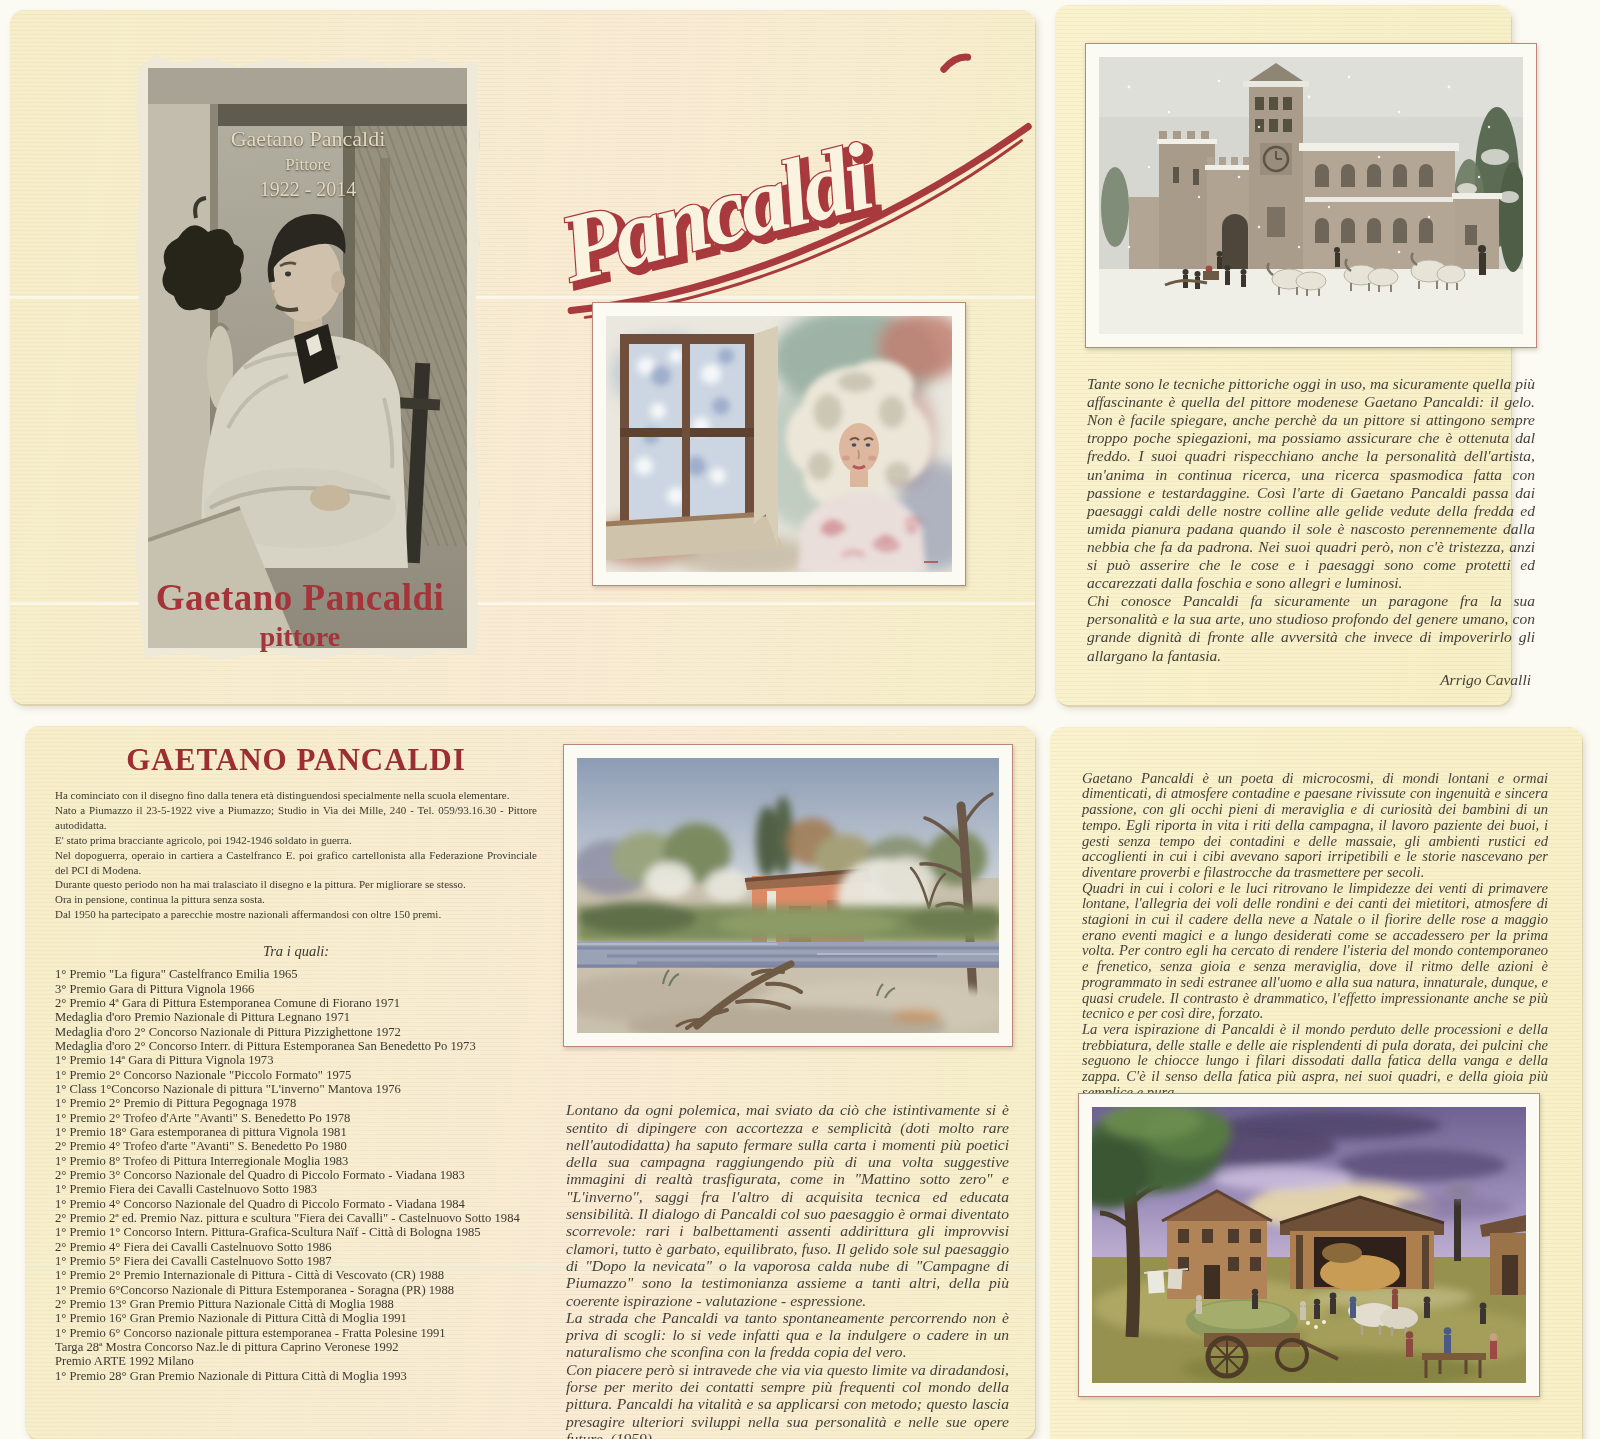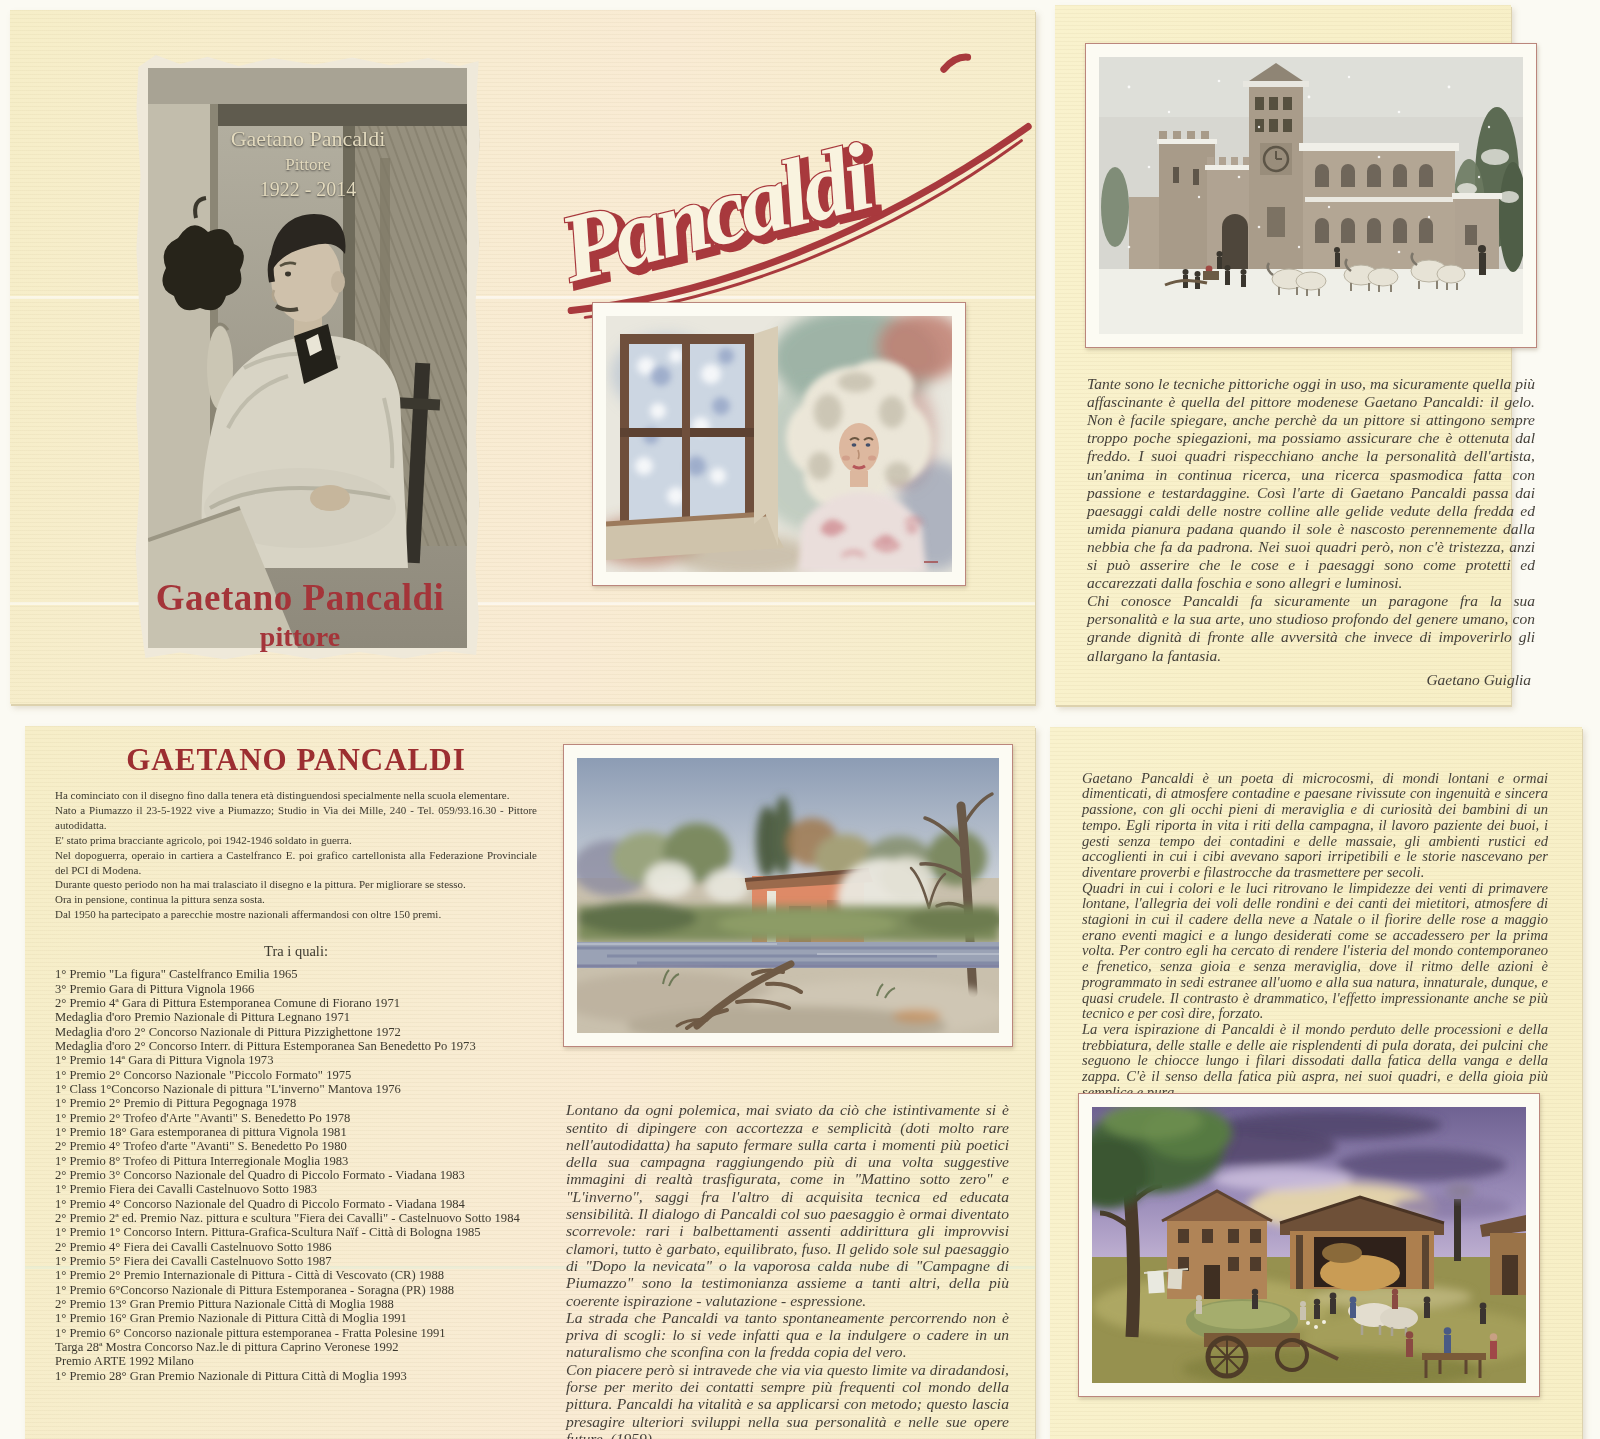--- a/index.html
+++ b/index.html
@@ -3,21 +3,21 @@
 <meta charset="utf-8">
 <style>
   html,body{margin:0;padding:0;background:#fbfaf3;}
   body{width:1600px;height:1439px;position:relative;overflow:hidden;
        font-family:"Liberation Serif",serif;-webkit-font-smoothing:antialiased;}
   .stage{position:absolute;inset:0;}
   .sheet{position:absolute;
     background-image:
       repeating-linear-gradient(180deg, rgba(130,105,55,0.05) 0 1px, rgba(255,255,255,0) 1px 4px),
       linear-gradient(100deg,#f6eec8 0%,#f8ecd2 42%,#f9ebd4 58%,#f6efc9 100%);
-    box-shadow:1px 2px 0 #ddd2ae, 3px 4px 6px rgba(150,130,90,.25);}
+    box-shadow:1px 2px 0 #ddd2ae, 3px 4px 6px rgba(150,130,90,.25);border-radius:14px;}
   .sheet.yellow{background-image:
       repeating-linear-gradient(180deg, rgba(130,105,55,0.05) 0 1px, rgba(255,255,255,0) 1px 4px),
       linear-gradient(100deg,#f9f2cd 0%,#f8f0c9 50%,#f7efc6 100%);}
   .streak{position:absolute;left:0;right:0;height:3px;background:rgba(255,255,255,.55);}
   .streak.green{background:rgba(225,240,220,.45);}
 
   
   .photo-paper{position:absolute;left:125px;top:45px;width:345px;height:606px;background:#efe9da;
      box-shadow:2px 3px 5px rgba(120,100,60,.35);
      clip-path:polygon(1% 2%,6% 0%,13% 1.5%,21% .3%,30% 1.8%,40% .5%,52% 1.6%,63% .4%,74% 1.7%,85% .5%,94% 1.8%,99.6% 1%,99% 7%,100% 14%,98.8% 22%,99.8% 31%,98.7% 41%,99.7% 52%,98.8% 63%,99.8% 74%,98.7% 85%,99.7% 93%,98.9% 99%,90% 98.4%,78% 99.6%,65% 98.5%,52% 99.7%,39% 98.5%,26% 99.7%,13% 98.6%,3% 99.5%,1.2% 92%,.2% 82%,1.4% 70%,.3% 58%,1.5% 45%,.4% 32%,1.6% 20%,.4% 9%);}
@@ -37,21 +37,21 @@
 
   
   .itblock{position:absolute;font-style:italic;color:#45413a;text-align:justify;white-space:pre-line;}
   .sig{display:block;text-align:right;font-style:italic;color:#45413a;}
 
   
   .colA{position:absolute;left:30px;top:8px;width:482px;color:#3c392f;}
   .colA .big-title{font-size:31px;font-weight:bold;color:#9c2e31;text-align:center;
                    letter-spacing:1px;margin:8px 0 10px 0;}
   .bio{font-size:11px;line-height:14.9px;text-align:justify;white-space:pre-line;}
-  .tra{font-size:14.5px;text-align:center;margin-top:21px;}
+  .tra{font-size:14.5px;font-style:italic;text-align:center;margin-top:21px;}
   .awards{font-size:12.6px;line-height:14.35px;margin-top:7px;white-space:pre-line;}
 
   .t-guiglia{font-size:15.5px;line-height:18.1px;}
   .t-fregni{font-size:15.6px;line-height:17.3px;}
   .t-manfredi{font-size:14.6px;line-height:15.7px;}
 </style>
 </head>
 <body>
 
 <div class="stage">
@@ -372,21 +372,21 @@
             <circle cx="300" cy="195" r="1.3"></circle>
           <circle cx="380" cy="120" r="1.2"></circle>
             <circle cx="160" cy="170" r="1.3"></circle>
         </g>
       </svg>
     </div>
 
     <div class="itblock t-guiglia" style="left:32px;top:352px;width:448px;">
       <span>Tante sono le tecniche pittoriche oggi in uso, ma sicuramente quella più affascinante è quella del pittore modenese Gaetano Pancaldi: il gelo. Non è facile spiegare, anche perchè da un pittore si attingono sempre troppo poche spiegazioni, ma possiamo assicurare che è ottenuta dal freddo. I suoi quadri rispecchiano anche la personalità dell'artista, un'anima in continua ricerca, una ricerca spasmodica fatta con passione e testardaggine. Così l'arte di Gaetano Pancaldi passa dai paesaggi caldi delle nostre colline alle gelide vedute della fredda ed umida pianura padana quando il sole è nascosto perennemente dalla nebbia che fa da padrona. Nei suoi quadri però, non c'è tristezza, anzi si può asserire che le cose e i paesaggi sono come protetti ed accarezzati dalla foschia e sono allegri e luminosi.
 Chi conosce Pancaldi fa sicuramente un paragone fra la sua personalità e la sua arte, uno studioso profondo del genere umano, con grande dignità di fronte alle avversità che invece di impoverirlo gli allargano la fantasia.</span>
-      <span class="sig" style="margin-top:6px;margin-right:4px;">Gaetano Guiglia</span>
+      <span class="sig" style="margin-top:6px;margin-right:4px;">Arrigo Cavalli</span>
     </div>
   </div>
 
   <div class="sheet" style="left:25px;top:726px;width:1010px;height:713px;">
     <div class="streak green" style="top:540px;"></div>
 
     <div class="colA">
       <div class="big-title">GAETANO PANCALDI</div>
       <div class="bio">Ha cominciato con il disegno fino dalla tenera età distinguendosi specialmente nella scuola elementare.
 Nato a Piumazzo il 23-5-1922 vive a Piumazzo; Studio in Via dei Mille, 240 - Tel. 059/93.16.30 - Pittore autodidatta.

